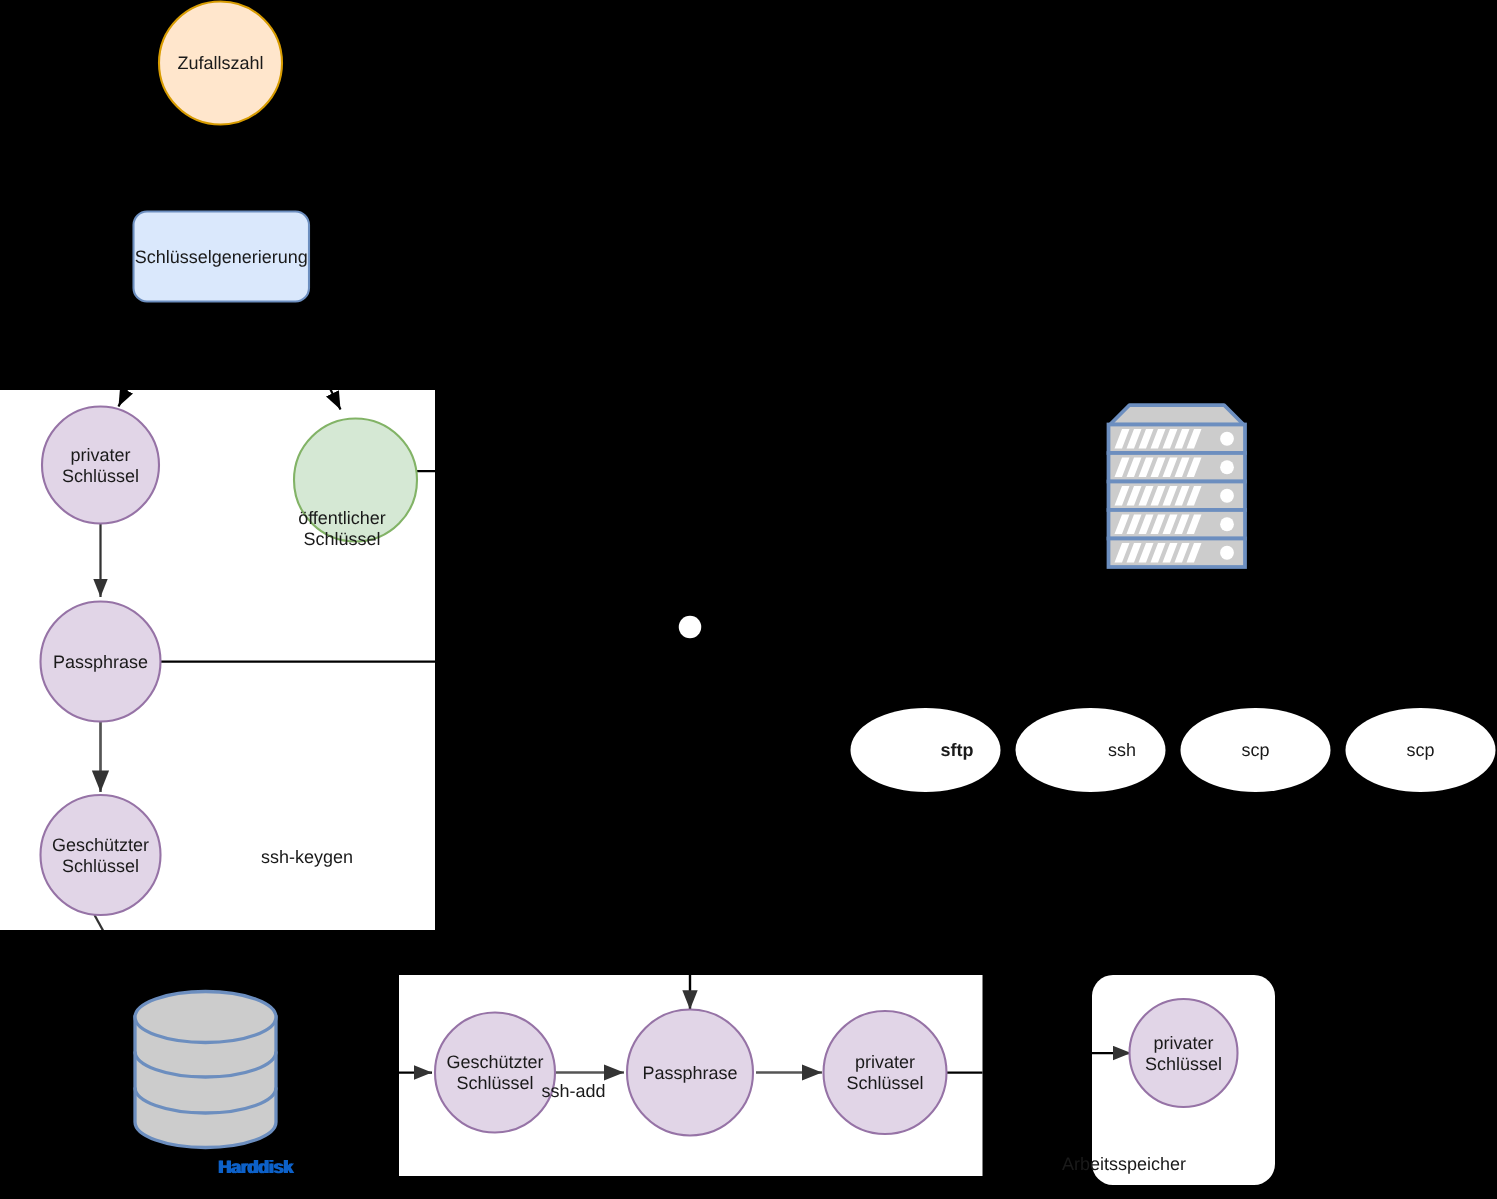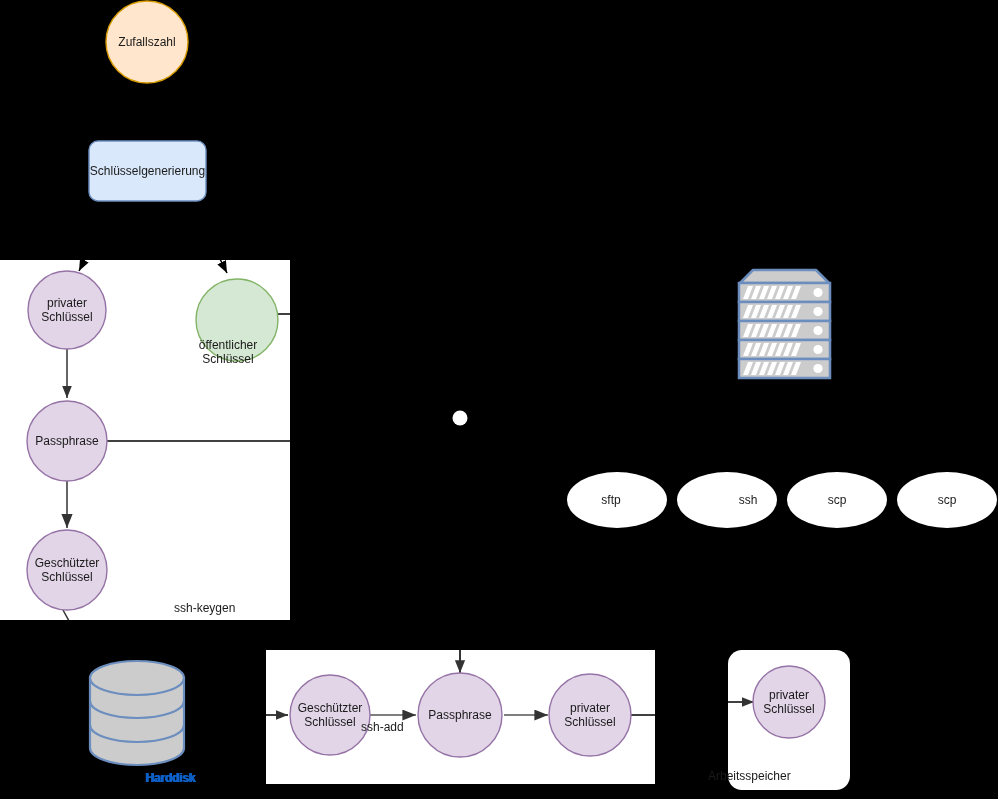--- a/index.html
+++ b/index.html
@@ -238,23 +238,23 @@
 Schlüssel</div>
 
     <div class="nodetext" style="left:196px; top:300px; width:64px; height:40px;margin-top:32px;">öffentlicher
 Schlüssel</div>
 
     <div class="nodetext" style="left:27px; top:427px; width:80px; height:28px;">Passphrase</div>
 
     <div class="nodetext" style="left:27px; top:550px; width:80px; height:40px;">Geschützter
 Schlüssel</div>
 
-    <div class="lbl-free" style="left:174px; top:564px;margin-top:37px;">ssh-keygen</div>
-
-    <div class="nodetext" style="left:561px; top:486px; width:100px; height:28px;">sftp</div>
+    <div class="lbl-free" style="left:174px; top:564px;">ssh-keygen</div>
+
+    <div class="nodetext" style="left:588px; top:486px; width:100px; height:28px;font-weight:bold;">sftp</div>
     <div class="nodetext" style="left:698px; top:486px; width:100px; height:28px;">ssh</div>
     <div class="nodetext" style="left:787px; top:486px; width:100px; height:28px;">scp</div>
     <div class="nodetext" style="left:897px; top:486px; width:100px; height:28px;">scp</div>
 
     <div class="lbl-harddisk" style="left:113px; top:771px;padding-left:32px;">Harddisk</div>
 
     <div class="nodetext" style="left:290px; top:695px; width:80px; height:40px;">Geschützter
 Schlüssel</div>
 
     <div class="nodetext" style="left:418px; top:701px; width:84px; height:28px;">Passphrase</div>

